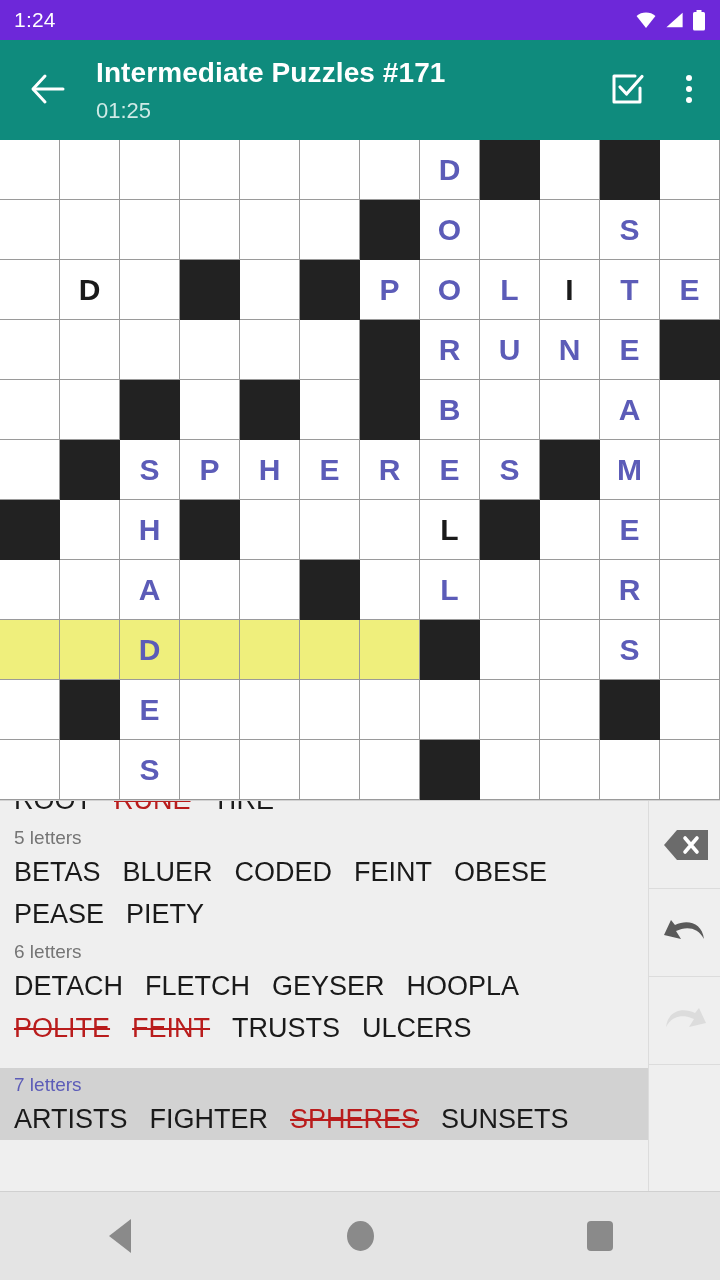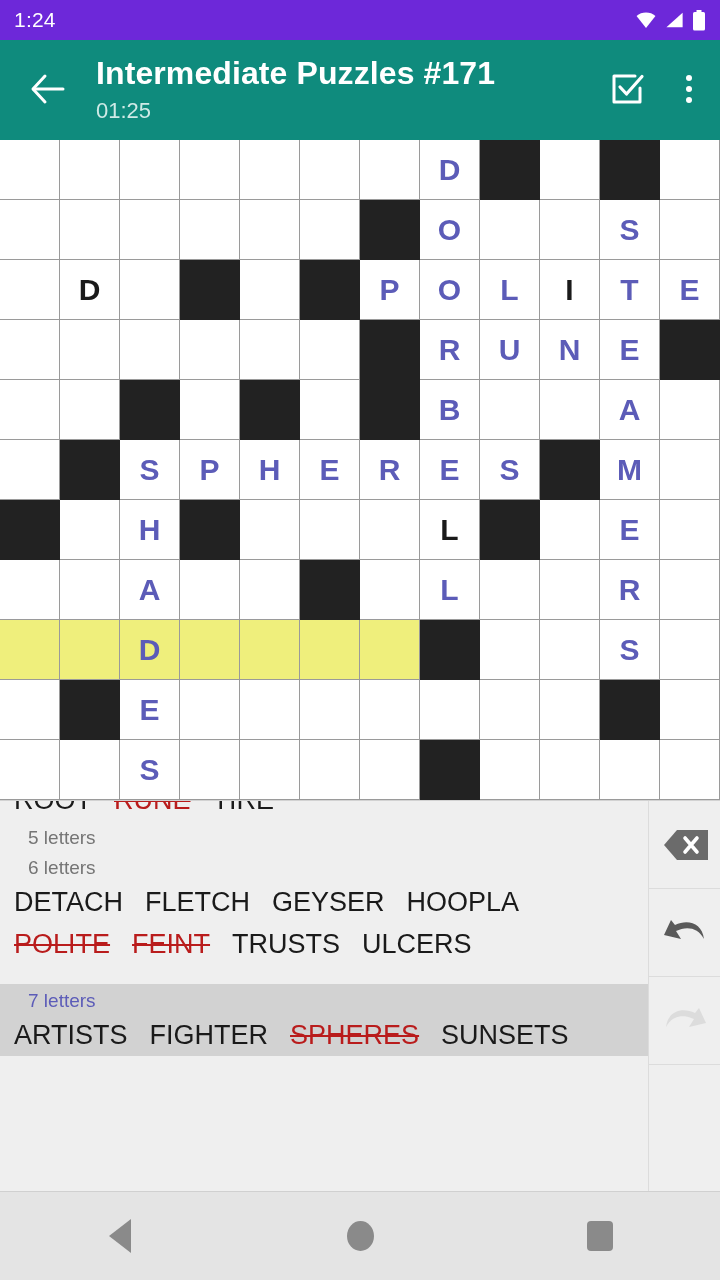--- a/index.html
+++ b/index.html
@@ -24,21 +24,21 @@
     height: 100px; background: #0F8B7D; color: #ffffff;
     display: flex; align-items: flex-start; flex: 0 0 100px;
     padding-top: 14px;
   }
   .appbar-back {
     width: 96px; height: 70px; display: flex;
     align-items: center; justify-content: center;
   }
   .appbar-titles { flex: 1; padding-top: 2px; }
   .appbar-title {
-    font-size: 32px; font-weight: bold; line-height: 34px;
+    font-size: 28px; font-weight: bold; line-height: 34px;
     letter-spacing: .1px;
   }
   .appbar-sub {
     font-size: 22px; line-height: 30px; color: #CFEAE6; margin-top: 6px;
   }
   .appbar-actions { display: flex; align-items: center; height: 70px; }
   .appbar-act {
     width: 62px; height: 62px; display: flex;
     align-items: center; justify-content: center;
   }
@@ -70,21 +70,21 @@
   .bottom {
     flex: 1 1 auto; display: flex; background: #EFEFEF;
     overflow: hidden; border-top: 1px solid #d2d2d2;
   }
   .wordlist {
     width: 648px; background: #EFEFEF; overflow: hidden;
     position: relative; padding: 0;
   }
   .wl-inner { padding: 0 0 0 0; margin-top: -22px; }
   .wl-head {
-    font-size: 19px; color: #757575; padding: 6px 0 2px 28px;
+    font-size: 19px; color: #757575; padding: 6px 0 2px 14px;
   }
   .wl-row {
     font-size: 27px; color: #1a1a1a; line-height: 42px;
     padding: 0 10px 0 14px; white-space: normal;
   }
   .wl-row .w { margin-right: 22px; display: inline-block; }
   .wl-row .w.used { color: #b91c1c; text-decoration: line-through; }
   .wl-group.active { background: #D2D2D2; }
   .wl-group.active .wl-head { color: #5C5CB8; margin-top: 19px; }
 
@@ -361,20 +361,21 @@
     </div>
 </div>
 
 <div class="bottom">
 
   <div class="wordlist">
     <div class="wl-inner" id="wl-inner">
         <div class="wl-row"><span class="w">ROOT</span><span class="w used">RUNE</span><span class="w">TIRE</span></div>
         <div class="wl-group">
           <div class="wl-head">5 letters</div>
+          <div class="wl-row"><span class="w">BETAS</span><span class="w">BLUER</span><span class="w">CODED</span><span class="w">FEINT</span><span class="w">OBESE</span><span class="w">PEASE</span><span class="w">PIETY</span></div>
         </div>
         <div class="wl-group">
           <div class="wl-head">6 letters</div>
           <div class="wl-row"><span class="w">DETACH</span><span class="w">FLETCH</span><span class="w">GEYSER</span><span class="w">HOOPLA</span><span class="w used">POLITE</span><span class="w used">FEINT</span><span class="w">TRUSTS</span><span class="w">ULCERS</span></div>
         </div>
         <div class="wl-group active">
           <div class="wl-head">7 letters</div>
           <div class="wl-row"><span class="w">ARTISTS</span><span class="w">FIGHTER</span><span class="w used">SPHERES</span><span class="w">SUNSETS</span></div>
         </div>
         <div class="wl-group">

